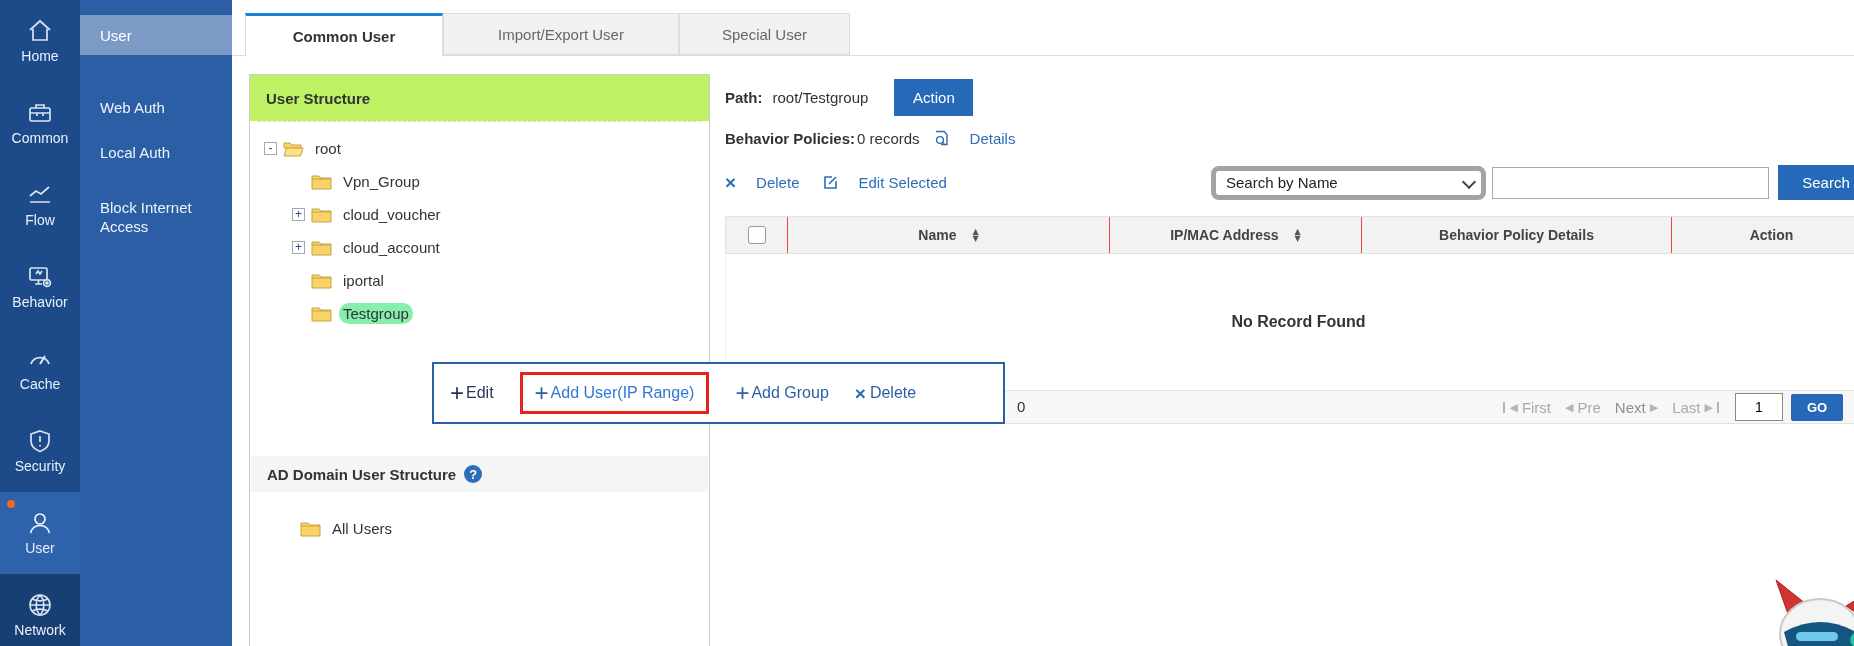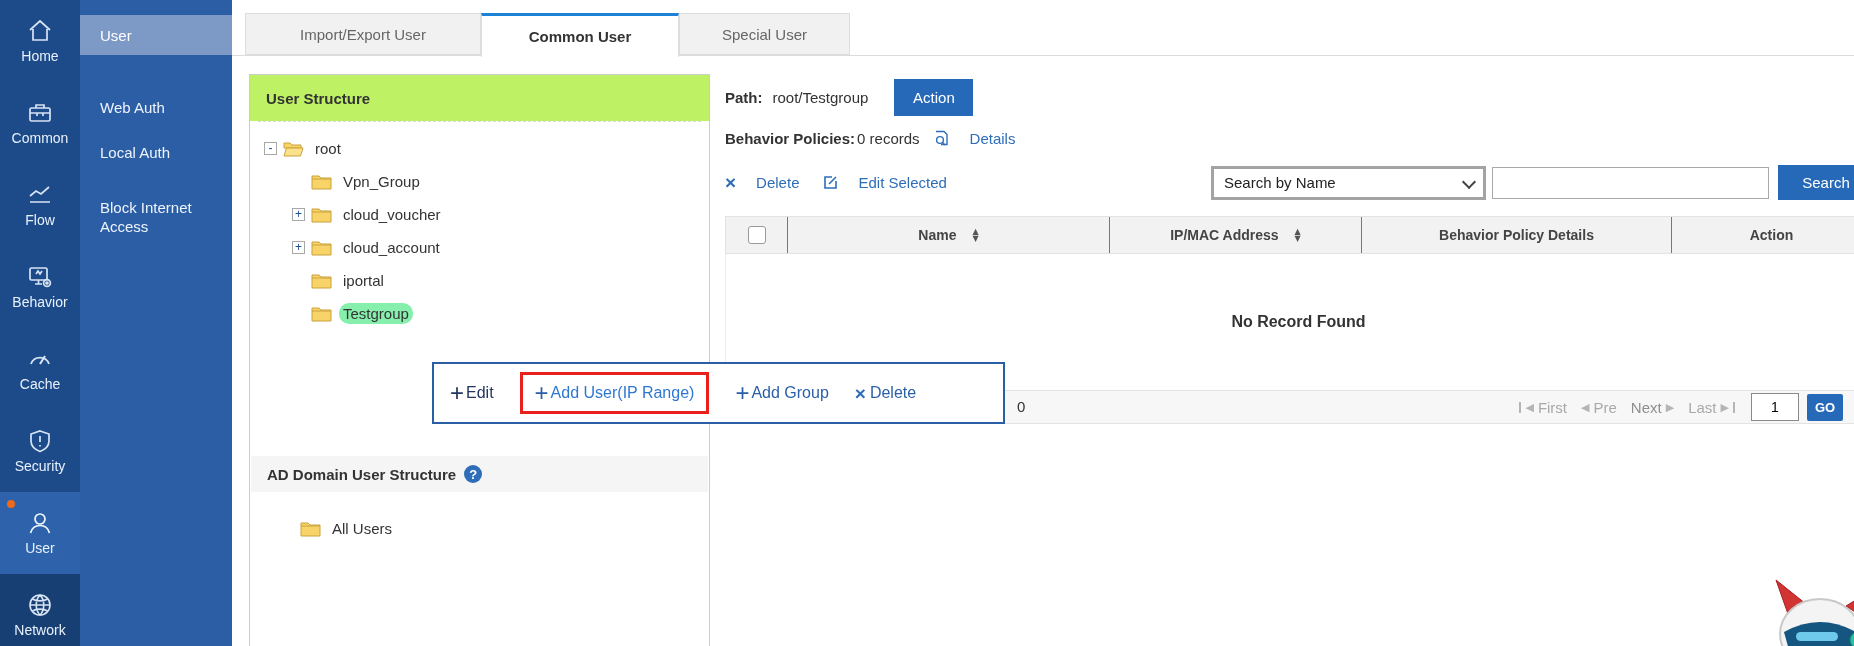--- a/index.html
+++ b/index.html
@@ -47,41 +47,41 @@
   
   .row-path{position:absolute;left:493px;top:79px;height:37px;display:flex;align-items:center;font-size:15px;color:#333;}
   .b{font-weight:bold;color:#333;}
   .btn{background:#2569b8;color:#fff;border:none;font-size:15px;cursor:pointer;}
   .action-btn{width:79px;height:37px;margin-left:26px;}
   .row-bp{position:absolute;left:493px;top:124px;height:28px;display:flex;align-items:center;font-size:15px;color:#333;}
   .link{color:#2e6db8;cursor:pointer;text-decoration:none;display:inline-flex;align-items:center;gap:20px;font-size:15px;}
   .row-tools{position:absolute;left:493px;top:165px;height:35px;right:-20px;display:flex;align-items:center;}
   .xmark{color:#2e6db8;font-size:19px;font-weight:bold;line-height:1;}
   .sel-wrap{position:relative;width:275px;height:34px;margin-left:auto;}
-  select.search-sel{width:100%;height:100%;border:3px solid #a3a3a3;background:#fff;font-size:15px;color:#222;padding:0 30px 0 10px;appearance:none;-webkit-appearance:none;-moz-appearance:none;border-radius:0;font-family:"Liberation Sans",sans-serif;}
+  select.search-sel{width:100%;height:100%;border:5px solid #a3a3a3;background:#fff;font-size:15px;color:#222;padding:0 30px 0 10px;appearance:none;-webkit-appearance:none;-moz-appearance:none;border-radius:8px;font-family:"Liberation Sans",sans-serif;}
   .chev{position:absolute;right:12px;top:11px;width:8px;height:8px;border-right:2px solid #444;border-bottom:2px solid #444;transform:rotate(45deg);pointer-events:none;}
   .search-input{width:259px;height:30px;border:1px solid #a9a9a9;margin-left:6px;font-size:15px;padding:0 8px;}
   .search-btn{width:96px;height:35px;margin-left:9px;flex:0 0 auto;}
 
   
   .table{position:absolute;left:493px;top:216px;width:1147px;}
   .thead{display:flex;height:38px;background:#f2f2f2;border:1px solid #e2e2e2;box-sizing:border-box;}
   .th{display:flex;align-items:center;justify-content:center;font-size:14px;font-weight:bold;color:#444;border-left:1px solid #ef4444;box-sizing:border-box;cursor:pointer;}
   .th:first-child{border-left:none;cursor:default;}
   .sort{display:inline-flex;flex-direction:column;font-size:8px;color:#555;line-height:7px;margin-left:16px;}
   .cbx{width:16px;height:16px;border:1px solid #9a9a9a;border-radius:3px;background:#fff;cursor:pointer;}
   .tbody{height:136px;border-left:1px solid #eee;border-right:1px solid #eee;display:flex;align-items:center;justify-content:center;background:#fff;}
   .empty{font-size:16px;font-weight:bold;color:#333;}
   .pagestrip{position:relative;height:34px;background:#f7f7f7;border:1px solid #e3e3e3;box-sizing:border-box;display:flex;align-items:center;justify-content:flex-end;padding-right:28px;font-size:15px;color:#a9a9a9;}
   .total0{position:absolute;left:291px;top:7px;color:#333;font-size:15px;}
   .pag{display:inline-flex;align-items:center;gap:4px;margin-left:14px;cursor:pointer;color:#a9a9a9;}
   .pag .glyph{font-size:11px;color:#b5b5b5;}
   .vbar{display:inline-block;width:2px;height:11px;background:#b5b5b5;}
   .pag-input{width:42px;height:24px;border:1px solid #8a8a8a;text-align:center;font-size:14px;margin-left:16px;background:#fff;}
-  .go-btn{width:36px;height:27px;margin-left:8px;font-weight:bold;font-size:13px;border-radius:2px;}
+  .go-btn{width:52px;height:27px;margin-left:8px;font-weight:bold;font-size:13px;border-radius:2px;}
 
   
   .popup{position:absolute;left:200px;top:362px;width:573px;height:62px;background:#fff;border:2px solid #2a5fa5;box-sizing:border-box;display:flex;align-items:center;padding:0 16px;gap:26px;z-index:10;}
   .pop-item{display:inline-flex;align-items:center;font-size:16px;cursor:pointer;white-space:nowrap;}
   .plus{font-size:24px;font-weight:300;line-height:1;margin-right:2px;}
   .pop-edit{color:#22365e;}
   .pop-edit .plus{color:#22365e;}
   .pop-adduser{color:#2e78d2;}
   .pop-adduser .plus{color:#2a5fa8;}
   .pop-addgroup{color:#2a5fa8;}
@@ -167,25 +167,25 @@
         <span>Local Auth</span>
       </div>
     <div class="sb2-item" style="top:194px;height:46px;line-height:19px;padding-right:8px;">
         <span>Block Internet Access</span>
       </div>
   </nav>
 
   <div class="main">
     <div class="tabline"></div>
     <div class="tabs">
+      <div class="tab active" style="width:198px;">
+          <span>Common User</span>
+        </div>
       <div class="tab" style="width:236px;">
           <span>Import/Export User</span>
-        </div>
-      <div class="tab active" style="width:198px;">
-          <span>Common User</span>
         </div>
       <div class="tab" style="width:171px;">
           <span>Special User</span>
         </div>
     </div>
 
     <section class="panel">
       <div class="panel-head">User Structure</div>
       <div class="dashed"></div>
       <div class="tree">

